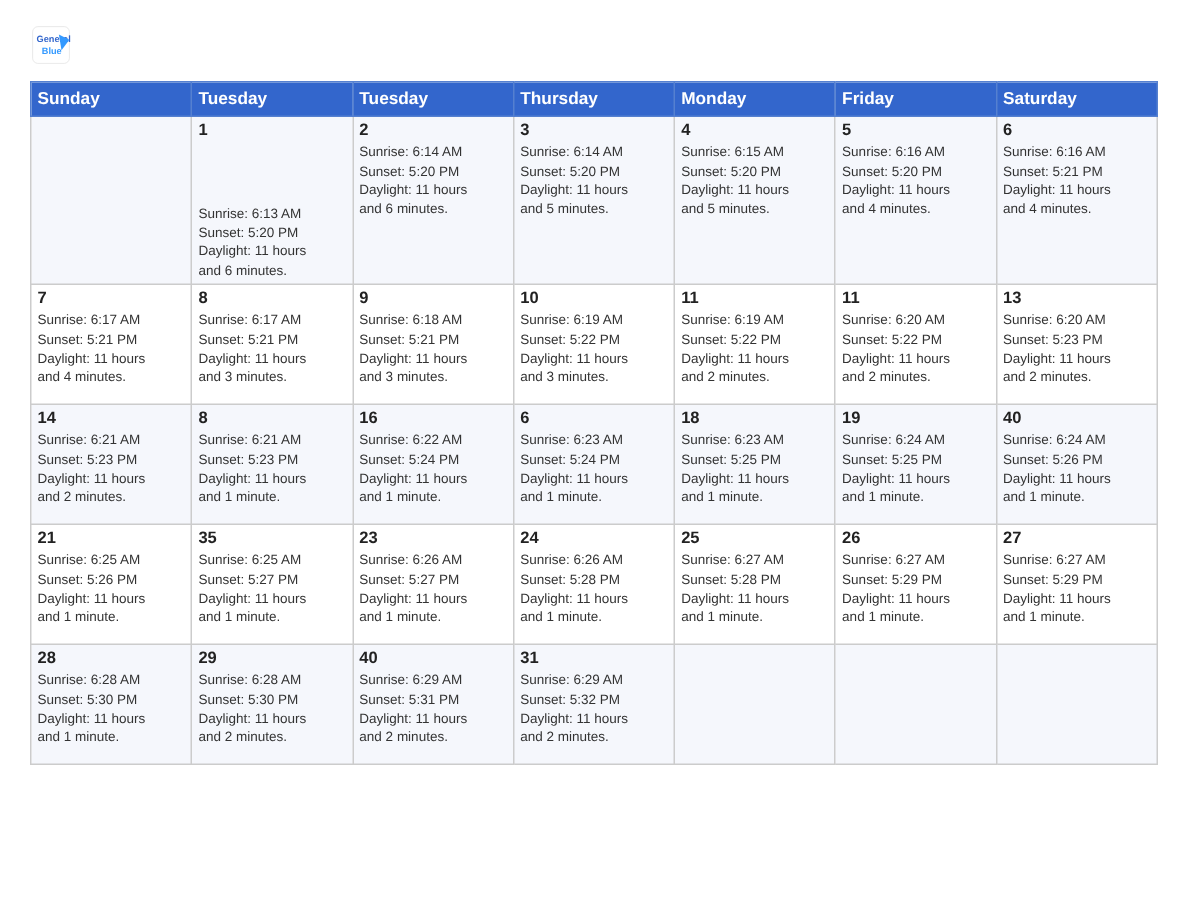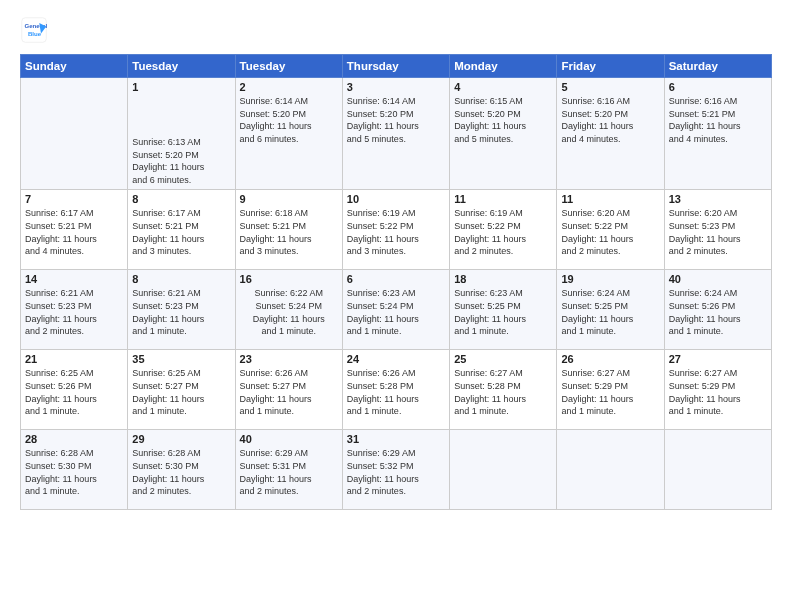--- a/index.html
+++ b/index.html
@@ -222,21 +222,21 @@
           </td>
           <td>
             <span class="day-num">8</span>
             <div class="day-info" style="white-space: pre-line;">Sunrise: 6:21 AM
 Sunset: 5:23 PM
 Daylight: 11 hours
 and 1 minute.</div>
           </td>
           <td>
             <span class="day-num">16</span>
-            <div class="day-info" style="white-space: pre-line; text-align: center;">Sunrise: 6:22 AM
+            <div class="day-info" style="white-space: pre-line;">Sunrise: 6:22 AM
 Sunset: 5:24 PM
 Daylight: 11 hours
 and 1 minute.</div>
           </td>
           <td>
             <span class="day-num">6</span>
             <div class="day-info" style="white-space: pre-line;">Sunrise: 6:23 AM
 Sunset: 5:24 PM
 Daylight: 11 hours
 and 1 minute.</div>

